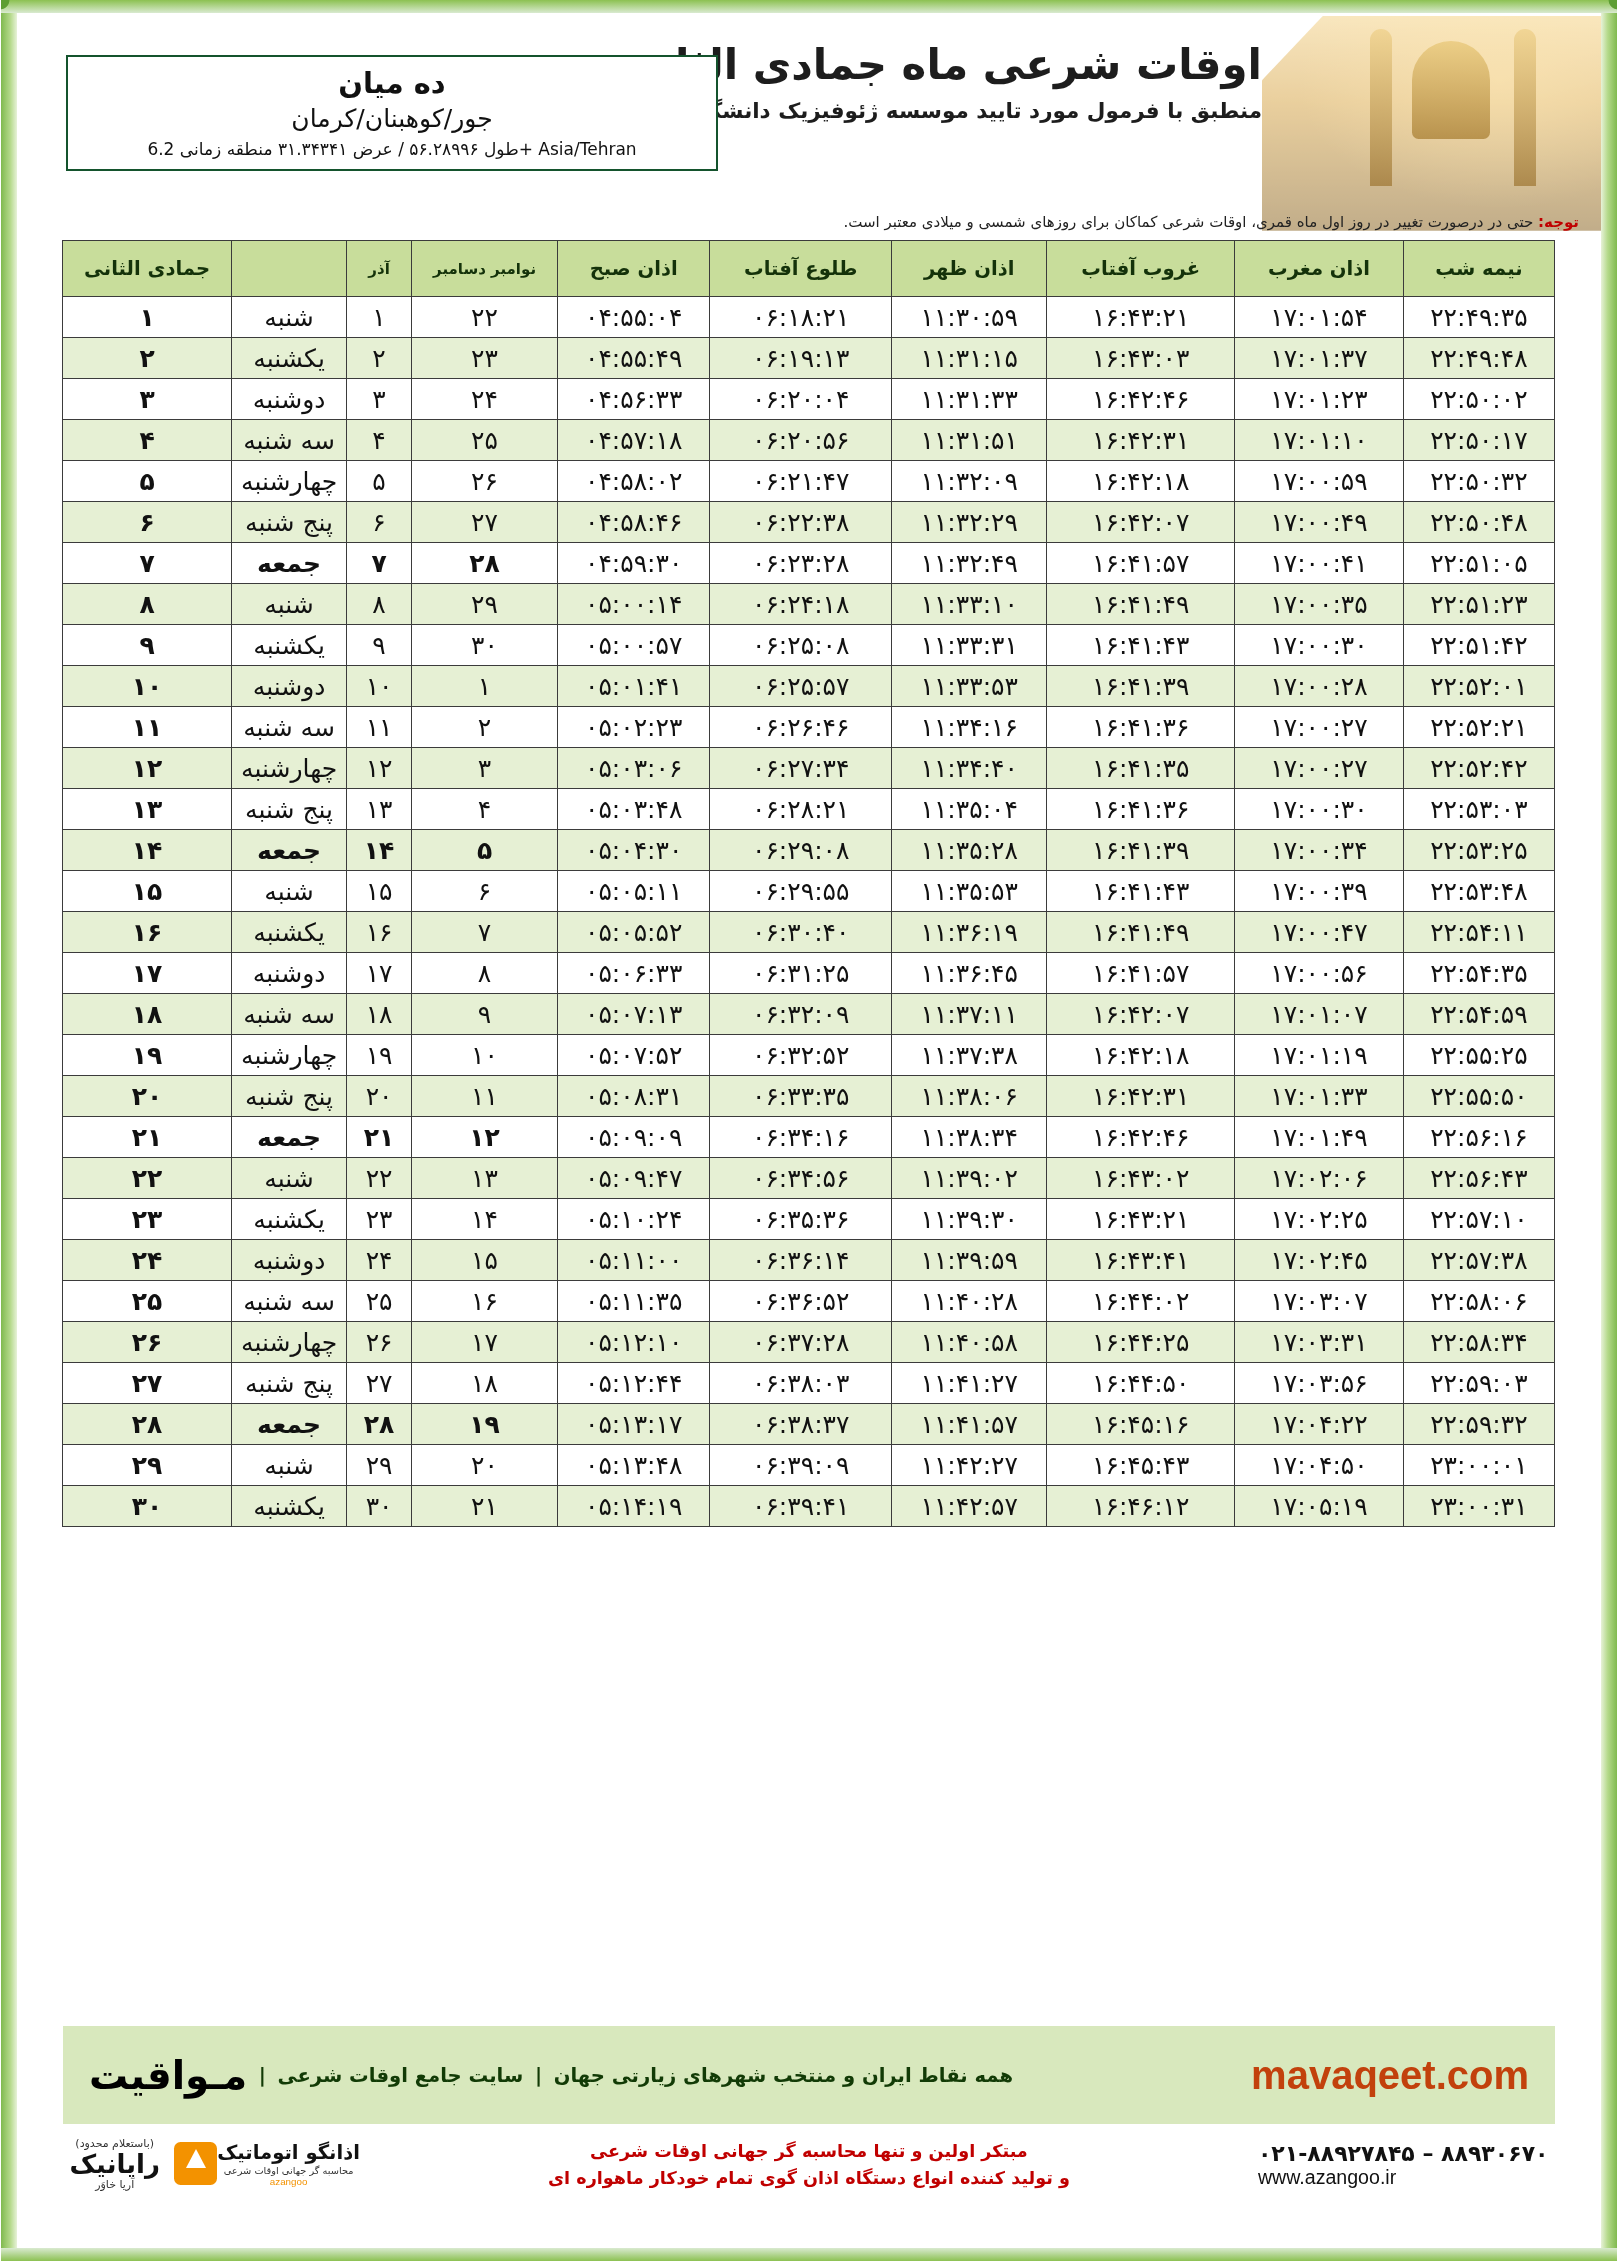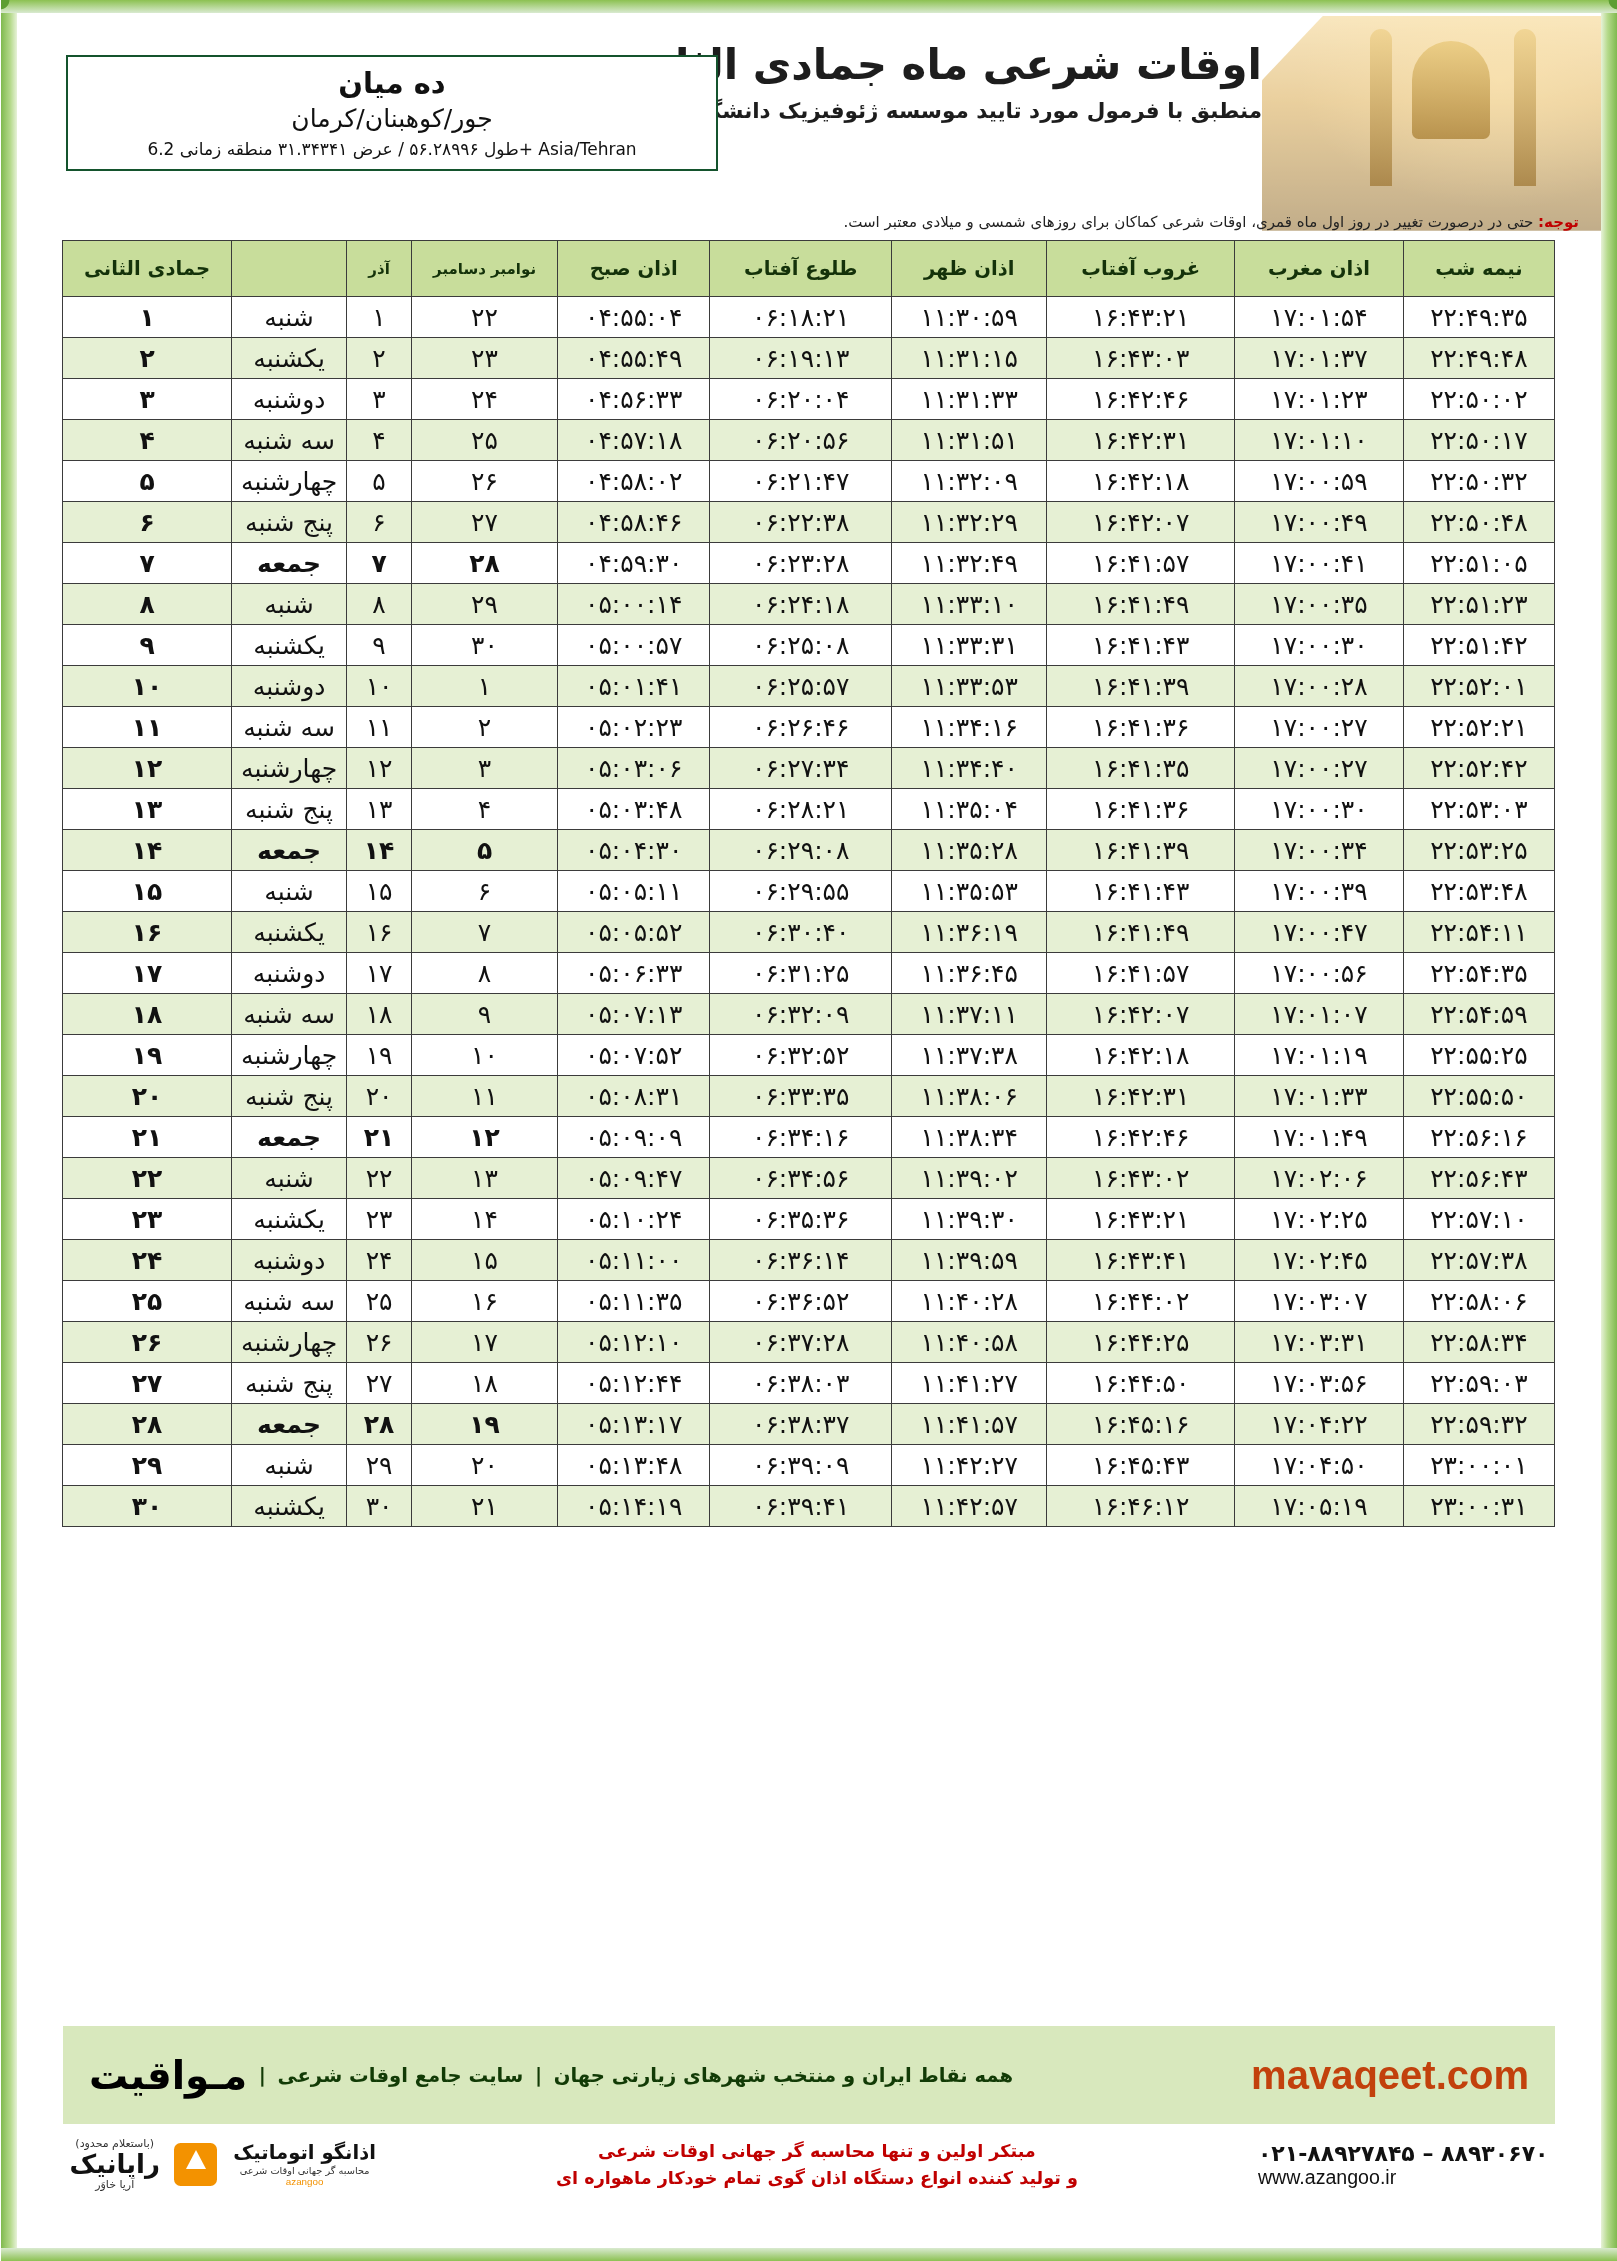--- a/index.html
+++ b/index.html
@@ -138,21 +138,21 @@
   .phones .p1 { font-size:22px; font-weight:bold; color:#111; }
   .phones .p2 { font-size:19.6px; color:#111; font-family:"Liberation Sans", sans-serif; }
   .foot-mid { text-align:center; color:#c00000; font-size:17.6px; font-weight:bold; line-height:1.5; }
   .logos { display:flex; align-items:center; gap:14.4px; }
   .logo-rayanik {
     text-align:center; line-height:1.1;
   }
   .logo-rayanik .big { font-size:26px; font-weight:bold; color:#111; }
   .logo-rayanik .sm { font-size:11px; color:#333; }
   .logo-azangoo {
-    display:flex; align-items:center; gap:16px;
+    display:flex; gap:0;
   }
   .logo-azangoo .mark {
     width:43px; height:43px; background:#f39200; border-radius:6.5px;
     position:relative;
   }
   .logo-azangoo .mark::after{
     content:""; position:absolute; left:50%; top:6.5px; transform:translateX(-50%);
     width:0; height:0; border-left:10.4px solid transparent; border-right:10.4px solid transparent;
     border-bottom:19.6px solid #fff;
   }

